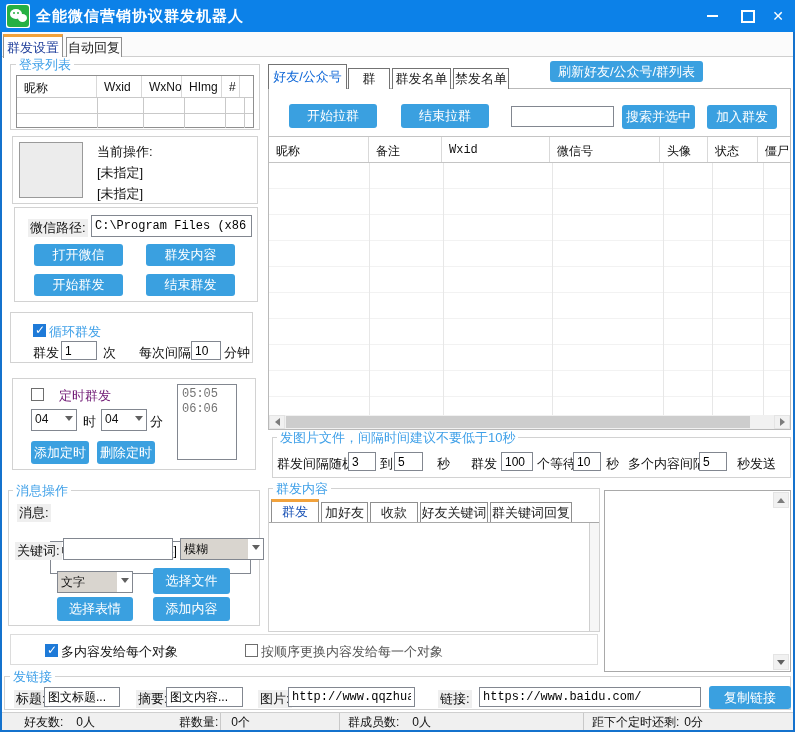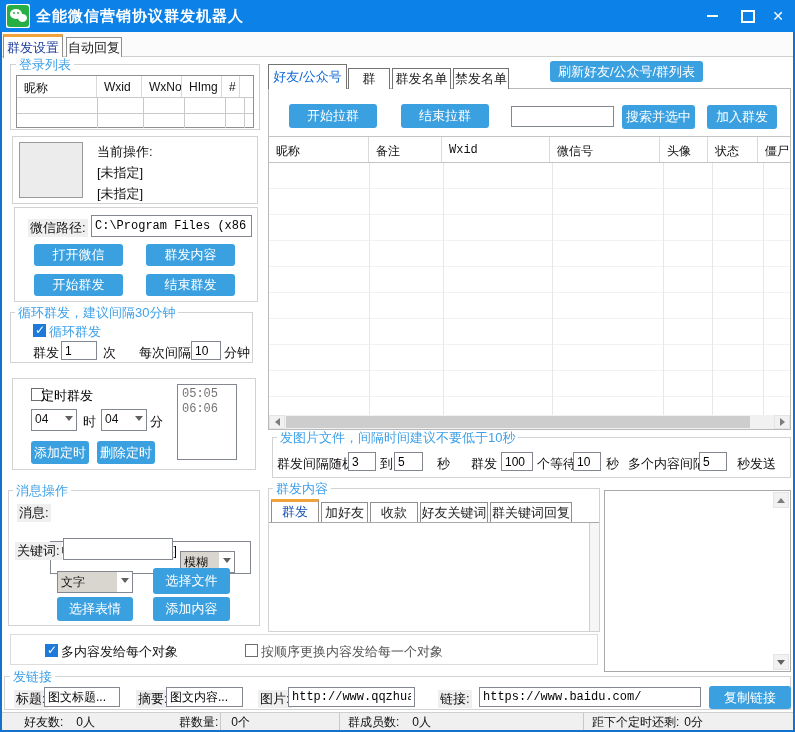--- a/index.html
+++ b/index.html
@@ -134,34 +134,33 @@
   <div class="panelbox" style="left:14px;top:207px;width:244px;height:95px">
     <div class="lbl lbl-gray" style="left:13px;top:11px">微信路径:</div>
     <input class="tin mono" style="left: 76px; top: 7px; width: 161px; height: 22px;" value="C:\Program Files (x86)\">
     <button class="btn" style="left:19px;top:36px;width:89px;height:22px">打开微信</button>
     <button class="btn" style="left:131px;top:36px;width:89px;height:22px">群发内容</button>
     <button class="btn" style="left:19px;top:66px;width:89px;height:22px">开始群发</button>
     <button class="btn" style="left:131px;top:66px;width:89px;height:22px">结束群发</button>
   </div>
 
   <div class="grp" style="left:10px;top:312px;width:243px;height:51px">
-    <div class="legend" style="left:4px">循环群发，建议间隔30分钟</div>
     <div class="cb on" style="left:22px;top:11px"></div>
     <div class="lbl" style="left:38px;top:10px;color:#3fa0e8">循环群发</div>
     <div class="lbl" style="left:22px;top:31px">群发</div>
     <input class="tin" style="left: 50px; top: 28px; width: 36px; height: 19px;" value="1">
     <div class="lbl" style="left:92px;top:31px">次</div>
     <div class="lbl" style="left:128px;top:31px">每次间隔</div>
     <input class="tin" style="left: 180px; top: 28px; width: 30px; height: 19px;" value="10">
     <div class="lbl" style="left:213px;top:31px">分钟</div>
   </div>
 
   <div class="panelbox" style="left:12px;top:378px;width:244px;height:92px">
     <div class="cb" style="left:18px;top:9px"></div>
-    <div class="lbl" style="left:28px;top:8px;color:#000000">定时群发</div>
+    <div class="lbl" style="left:46px;top:8px;color:#701a75">定时群发</div>
     <div class="combo" style="left:18px;top:30px;width:46px;height:22px">
       <span class="ct">04</span>
       <span class="ca">
           <span class="tri-d" style="margin-top:0"></span>
         </span>
     </div>
     <div class="lbl" style="left:70px;top:34px">时</div>
     <div class="combo" style="left:88px;top:30px;width:46px;height:22px">
       <span class="ct">04</span>
       <span class="ca">
@@ -176,21 +175,21 @@
       <div class="navy mono">06:06</div>
     </div>
   </div>
 
   <div class="grp" style="left:8px;top:490px;width:252px;height:136px">
     <div class="legend" style="left:4px">消息操作</div>
     <div class="lbl lbl-gray" style="left:8px;top:13px">消息:</div>
     <textarea class="tin" style="left: 41px; top: 5px; width: 201px; height: 33px; resize: none; margin-top: 45px;">测试消息ad！@#[爱心]</textarea>
     <div class="lbl lbl-gray" style="left:6px;top:51px">关键词:</div>
     <input class="tin" style="left: 54px; top: 47px; width: 110px; height: 22px;" value="">
-    <div class="combo" style="left:171px;top:60px;width:55px;height:22px">
+    <div class="combo" style="left:171px;top:47px;width:84px;height:22px">
       <span class="ct ct-gray">模糊</span>
       <span class="ca">
           <span class="tri-d" style="margin-top:0"></span>
         </span>
     </div>
     <div class="combo" style="left:48px;top:80px;width:76px;height:22px">
       <span class="ct ct-gray">文字</span>
       <span class="ca">
           <span class="tri-d" style="margin-top:0"></span>
         </span>

